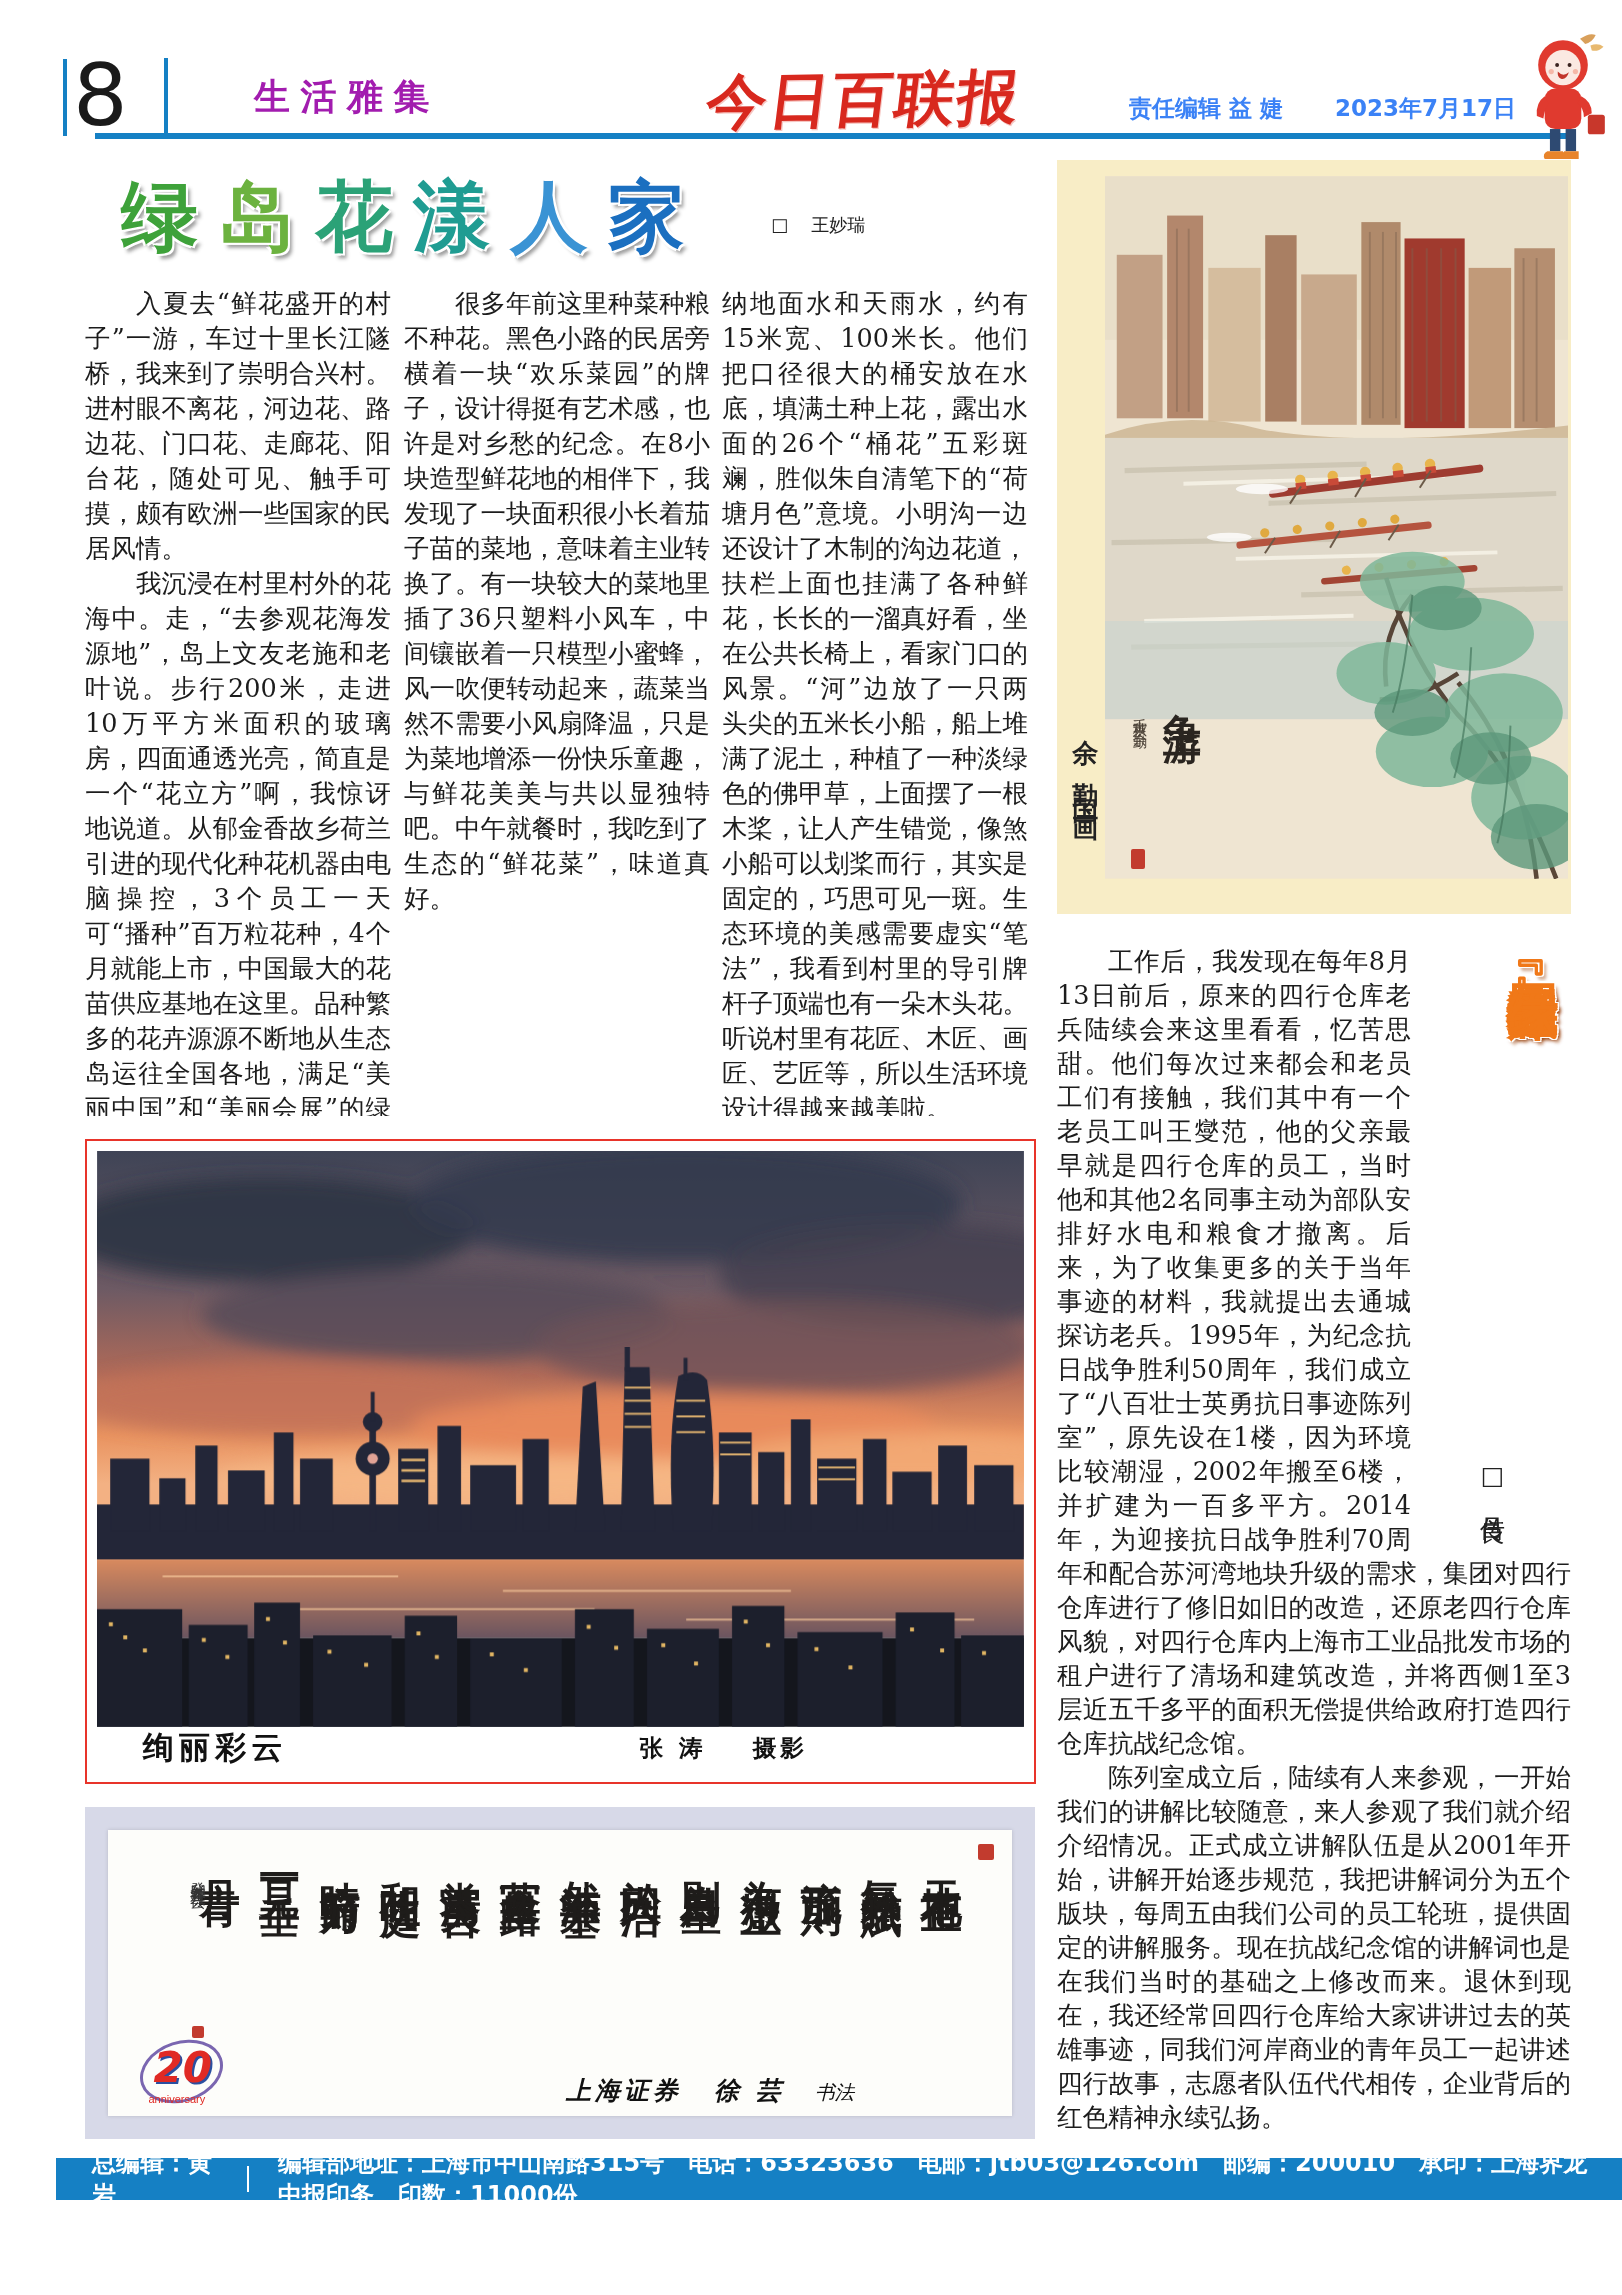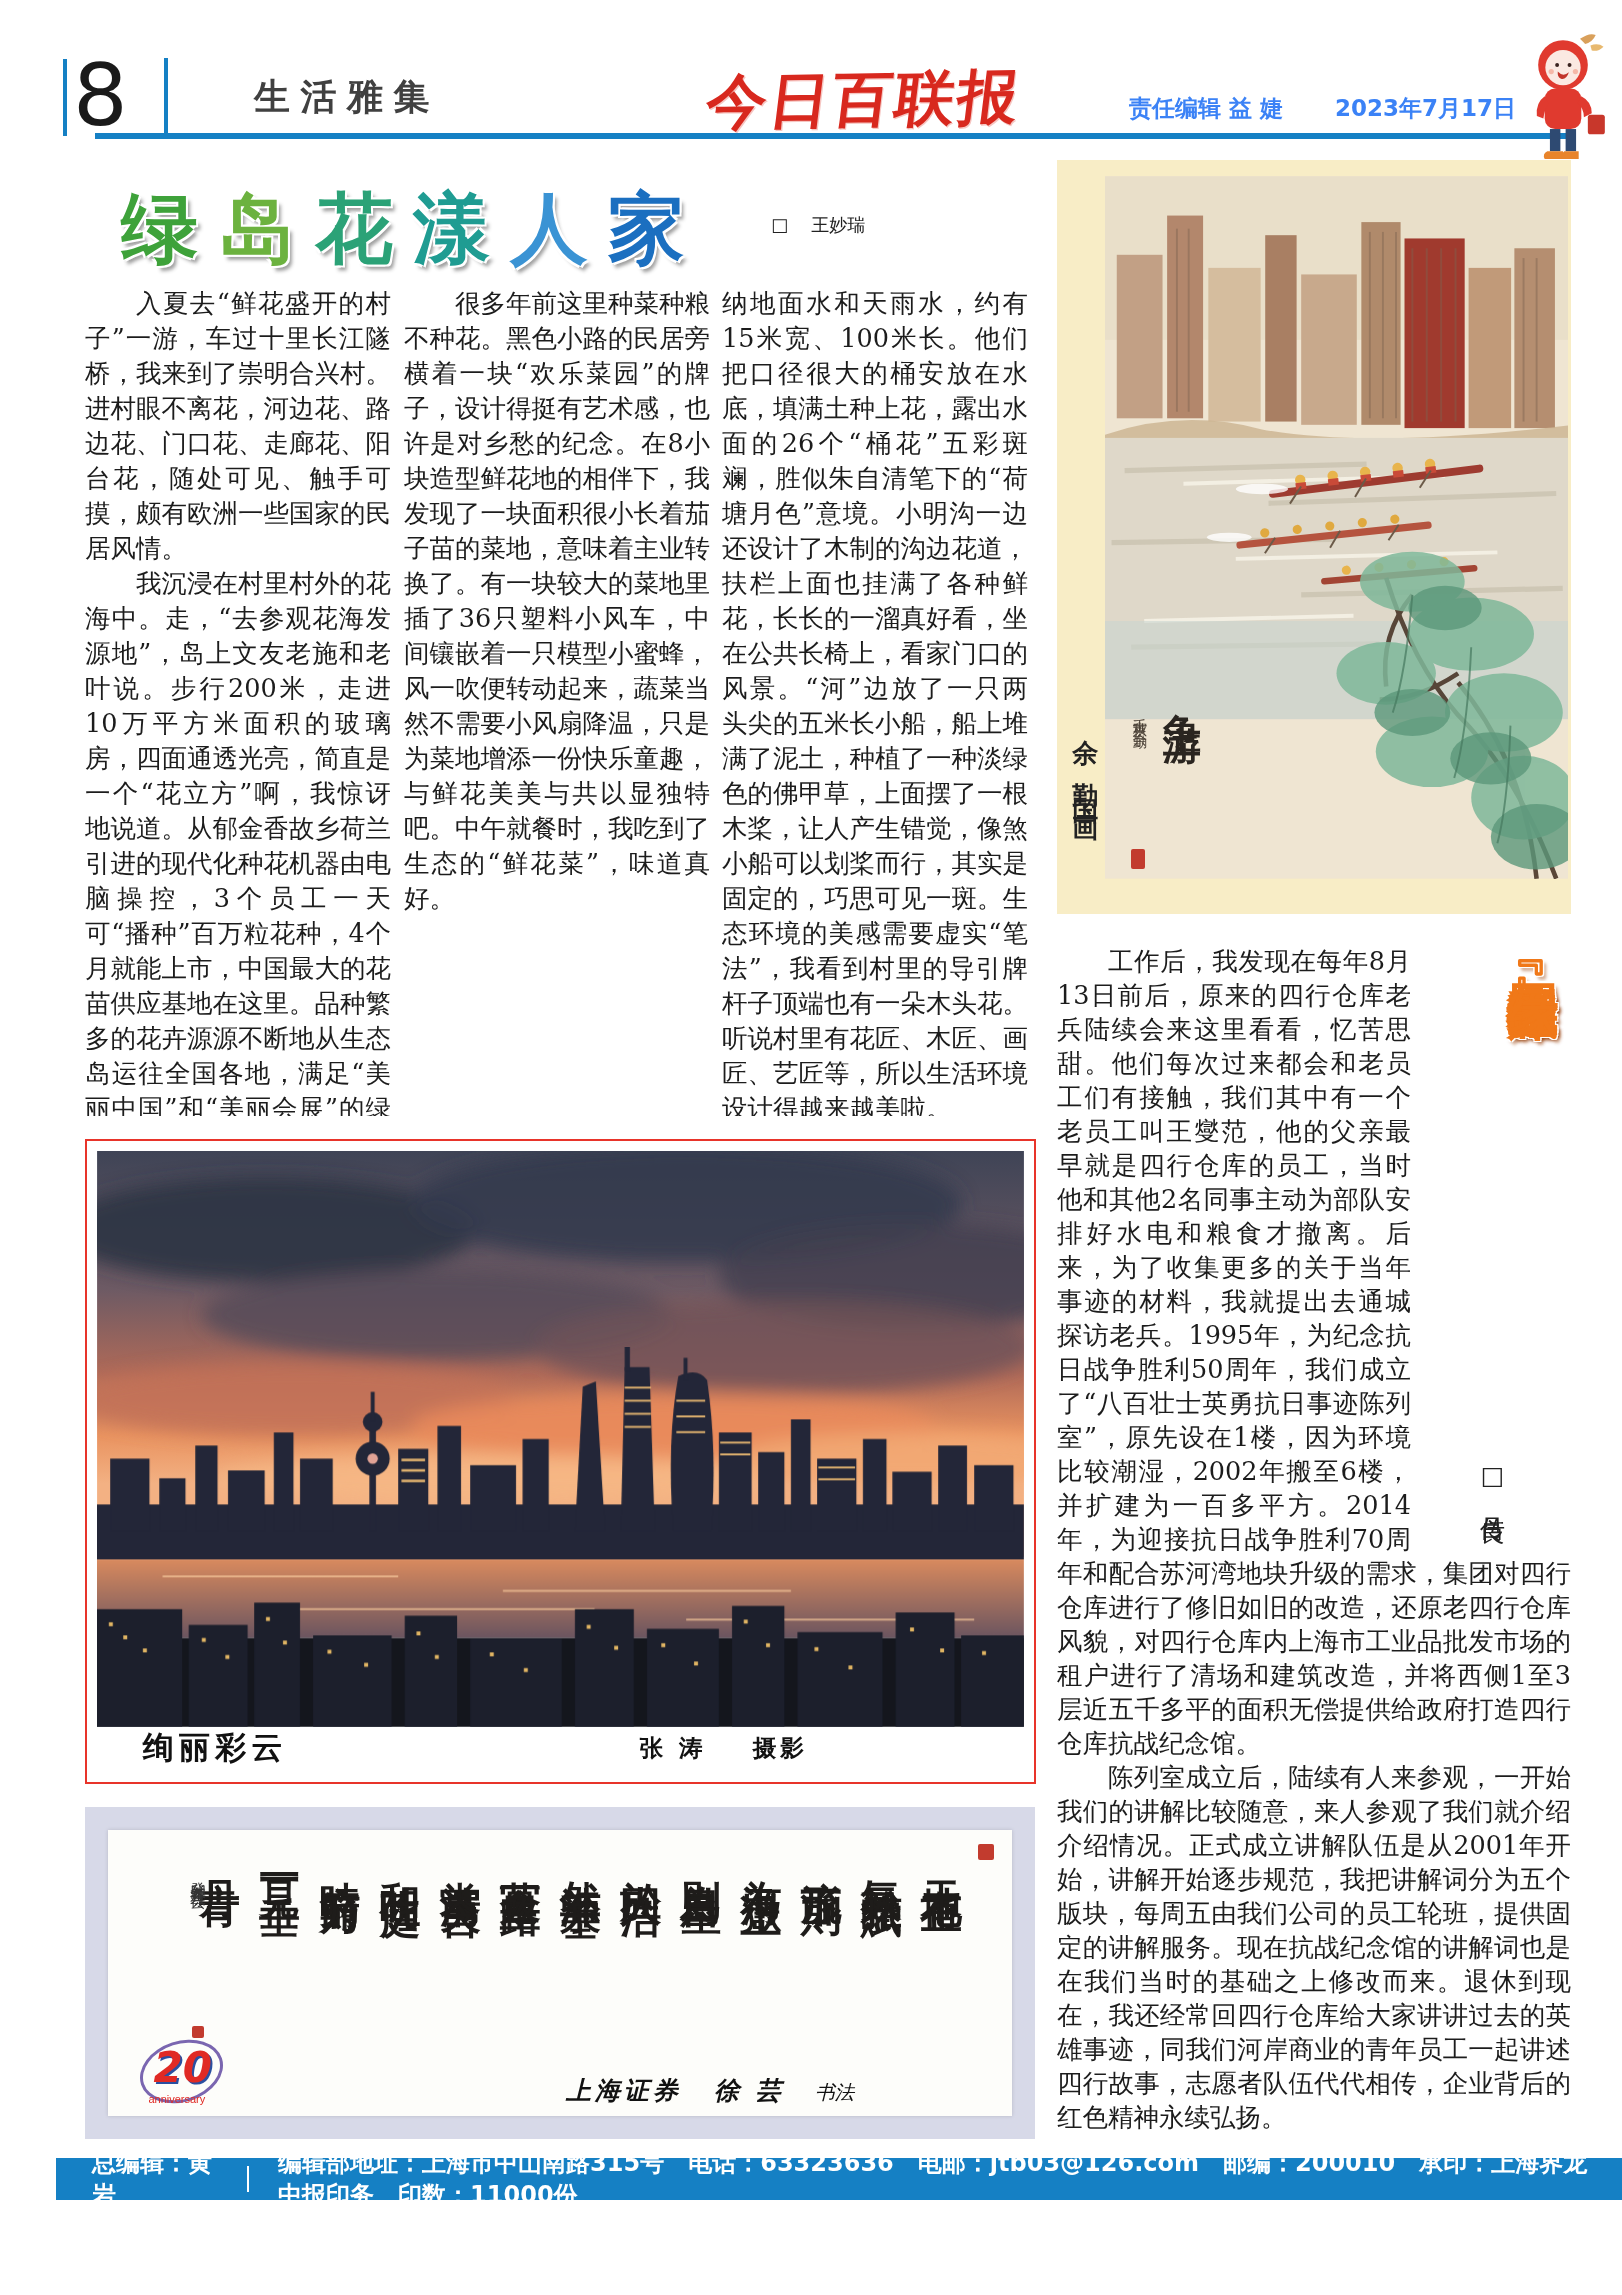--- a/index.html
+++ b/index.html
@@ -3,21 +3,21 @@
 <meta charset="utf-8">
 <style>
   html,body{margin:0;padding:0;background:#e8e8e8;}
   #page{position:relative;width:1623px;height:2295px;background:#ffffff;overflow:hidden;
         font-family:"DejaVu Serif",serif;color:#1c1c1c;margin:0 auto;}
   .abs{position:absolute;}
 
   
   .pgbar{width:3.9px;background:#1580C4;}
   #page-number{font-family:"DejaVu Sans",sans-serif;font-size:86px;font-weight:400;line-height:1;color:#1a1a1a;}
-  #section-title{font-family:"DejaVu Sans",sans-serif;font-size:36px;font-weight:700;letter-spacing:10.5px;color:#404040;}
+  #section-title{font-family:"DejaVu Sans",sans-serif;font-size:36px;font-weight:700;letter-spacing:10.5px;color:#a21caf;}
   #masthead{font-size:60px;font-weight:700;color:#D8281E;transform:skewX(-8deg) rotate(-1deg);
             letter-spacing:2.6px;text-shadow:1.3px 1.3px 0 #f6c6c2;}
   #editor-date{font-family:"DejaVu Sans",sans-serif;font-size:23px;font-weight:700;color:#3b82f6;}
   #header-rule{height:5.9px;background:#1580C4;}
 
   
   .t1char{display:inline-block;font-family:"DejaVu Sans",sans-serif;font-weight:700;font-size:77px;line-height:1;
           margin-right:17px;
           text-shadow:-2px -2px 0 #fff,2px -2px 0 #fff,-2px 2px 0 #fff,2px 2px 0 #fff,3.9px 4.6px 3.9px rgba(40,40,40,.45);}
   .c1{color:#3EA23A}.c2{color:#6CB23F}.c3{color:#2BA277}.c4{color:#1F9C92}.c5{color:#3A93D4}.c6{color:#1B6FC0}
@@ -107,21 +107,21 @@
       <path d="M42 100 q-14 10 -12 30 l10 4 q2 -16 8 -22Z" fill="#E03A2F"></path>
       <path d="M98 100 q16 8 16 26 l-12 6 q0 -14 -10 -22Z" fill="#E03A2F"></path>
       <rect x="108" y="128" width="26" height="30" rx="4" fill="#C8372B"></rect>
       <rect x="50" y="150" width="16" height="34" fill="#2E4A72"></rect>
       <rect x="74" y="150" width="16" height="34" fill="#2E4A72"></rect>
       <path d="M46 184 h24 v12 h-28 q-4 -8 4 -12Z" fill="#E8842B"></path>
       <path d="M72 184 h22 v12 h-26 q-2 -8 4 -12Z" fill="#E8842B"></path>
     </svg>
   </div>
 
-  <div class="abs" style="left:121px;top:190px;">
+  <div class="abs" style="left:121px;top:178px;">
     <span class="t1char c1">绿</span>
     <span class="t1char c2">岛</span>
     <span class="t1char c3">花</span>
     <span class="t1char c4">漾</span>
     <span class="t1char c5">人</span>
     <span class="t1char c6">家</span>
   </div>
   <div class="abs byline" style="left:771px;top:213px;">
     <span>□</span>
     <span style="display:inline-block;width:11.8px;"></span>

